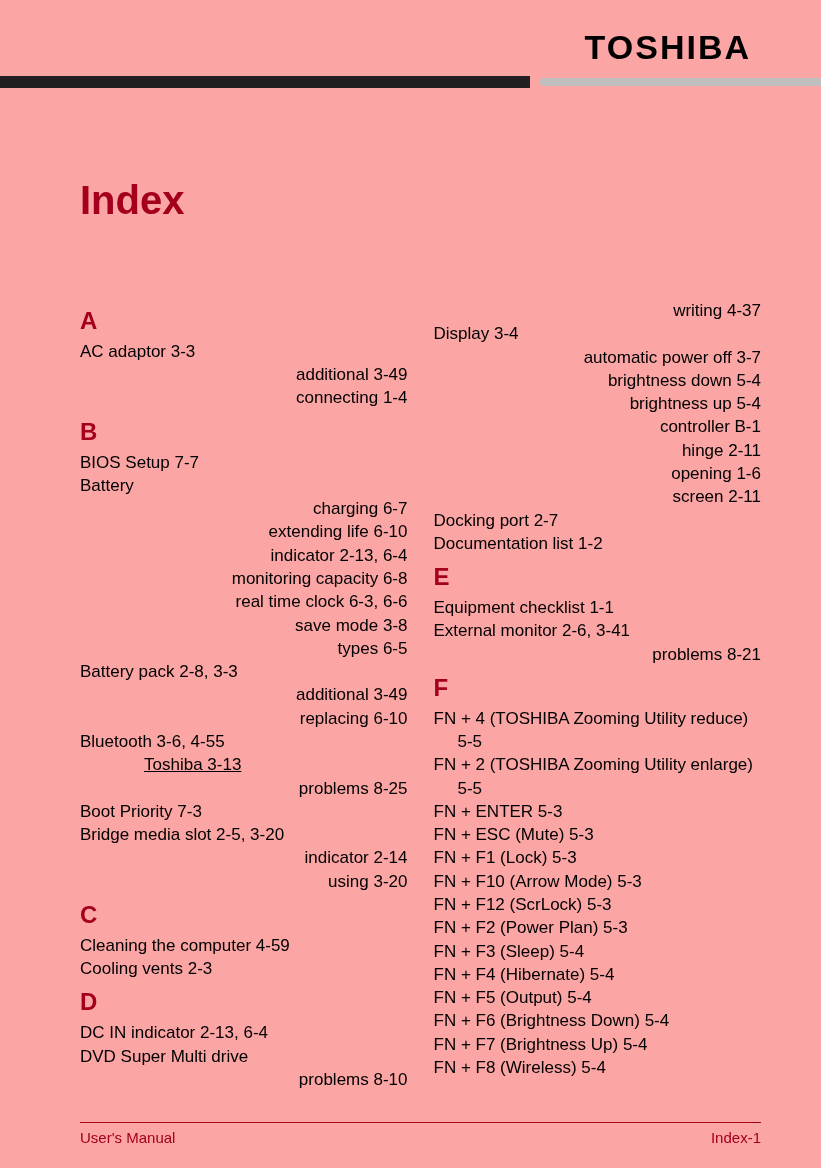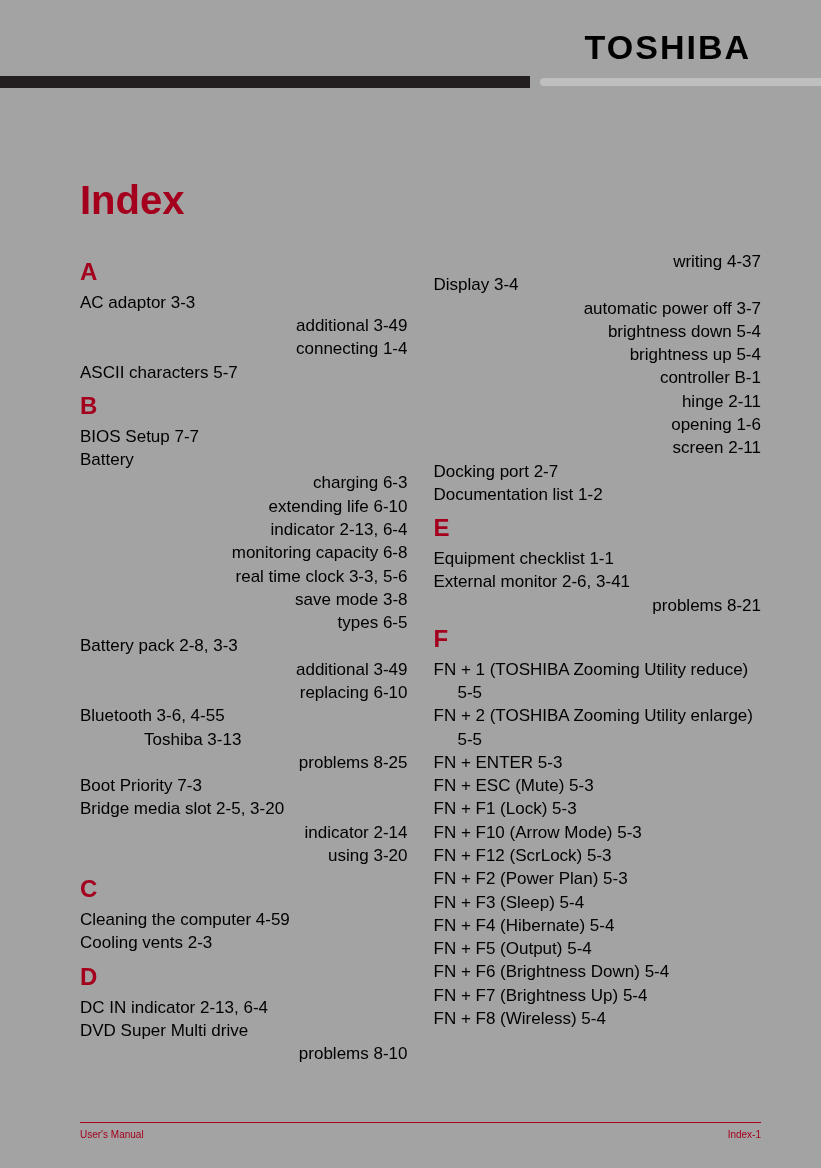--- a/index.html
+++ b/index.html
@@ -8,21 +8,21 @@
     height: 1168px;
     background: #fff;
     font-family: Arial, Helvetica, sans-serif;
     color: #000;
     position: relative;
   }
   .page {
     width: 821px;
     height: 1168px;
     position: relative;
-    background: #a3a3a3;
+    background: #fca5a5;
   }
   .brand {
     position: absolute;
     top: 28px;
     right: 70px;
     font-weight: 900;
     font-size: 34px;
     letter-spacing: 2px;
     font-family: Arial, Helvetica, sans-serif;
   }
@@ -47,54 +47,54 @@
     position: absolute;
     top: 178px;
     left: 80px;
     right: 60px;
     bottom: 80px;
   }
   .title {
     font-size: 40px;
     font-weight: 700;
     color: #a4001d;
-    margin-bottom: 27px;
+    margin-bottom: 76px;
   }
   .columns {
     display: flex;
     gap: 26px;
   }
   .col {
     flex: 1;
     font-size: 17px;
     line-height: 1.37;
   }
   .section-letter {
     color: #a4001d;
     font-weight: 700;
     font-size: 24px;
     margin-top: 6px;
     margin-bottom: 2px;
   }
   .entry { }
   .sub { padding-left: 40px; text-align: right; }
-  .sub2 { padding-left: 64px; }
+  .sub2 { padding-left: 64px; text-decoration: underline; }
   .cont { padding-left: 24px; }
   .footer {
     position: absolute;
     bottom: 18px;
     left: 80px;
     right: 60px;
     height: 28px;
     border-top: 1px solid #a4001d;
     padding-top: 6px;
     display: flex;
     justify-content: space-between;
     color: #a4001d;
-    font-size: 10px;
+    font-size: 15px;
   }
 </style>
 </head>
 <body>
 <div class="page">
 
 <div class="brand">TOSHIBA</div>
 <div class="header-rule"></div>
 <div class="header-rule-right"></div>
 
@@ -102,30 +102,29 @@
   <div class="title">Index</div>
 
   <div class="columns">
 
     <div class="col">
 
       <div class="section-letter">A</div>
       <div class="entry">AC adaptor 3-3</div>
       <div class="sub">additional 3-49</div>
       <div class="sub">connecting 1-4</div>
-      <div class="entry">ASCII characters 5-7</div>
 
       <div class="section-letter">B</div>
       <div class="entry">BIOS Setup 7-7</div>
       <div class="entry">Battery</div>
-      <div class="sub">charging 6-3</div>
+      <div class="sub">charging 6-7</div>
       <div class="sub">extending life 6-10</div>
       <div class="sub">indicator 2-13, 6-4</div>
       <div class="sub">monitoring capacity 6-8</div>
-      <div class="sub">real time clock 3-3, 5-6</div>
+      <div class="sub">real time clock 6-3, 6-6</div>
       <div class="sub">save mode 3-8</div>
       <div class="sub">types 6-5</div>
       <div class="entry">Battery pack 2-8, 3-3</div>
       <div class="sub">additional 3-49</div>
       <div class="sub">replacing 6-10</div>
       <div class="entry">Bluetooth 3-6, 4-55</div>
       <div class="sub2">Toshiba 3-13</div>
       <div class="sub">problems 8-25</div>
       <div class="entry">Boot Priority 7-3</div>
       <div class="entry">Bridge media slot 2-5, 3-20</div>
@@ -155,21 +154,21 @@
       <div class="sub">screen 2-11</div>
       <div class="entry">Docking port 2-7</div>
       <div class="entry">Documentation list 1-2</div>
 
       <div class="section-letter">E</div>
       <div class="entry">Equipment checklist 1-1</div>
       <div class="entry">External monitor 2-6, 3-41</div>
       <div class="sub">problems 8-21</div>
 
       <div class="section-letter">F</div>
-      <div class="entry">FN + 1 (TOSHIBA Zooming Utility reduce)</div>
+      <div class="entry">FN + 4 (TOSHIBA Zooming Utility reduce)</div>
       <div class="cont">5-5</div>
       <div class="entry">FN + 2 (TOSHIBA Zooming Utility enlarge)</div>
       <div class="cont">5-5</div>
       <div class="entry">FN + ENTER 5-3</div>
       <div class="entry">FN + ESC (Mute) 5-3</div>
       <div class="entry">FN + F1 (Lock) 5-3</div>
       <div class="entry">FN + F10 (Arrow Mode) 5-3</div>
       <div class="entry">FN + F12 (ScrLock) 5-3</div>
       <div class="entry">FN + F2 (Power Plan) 5-3</div>
       <div class="entry">FN + F3 (Sleep) 5-4</div>

